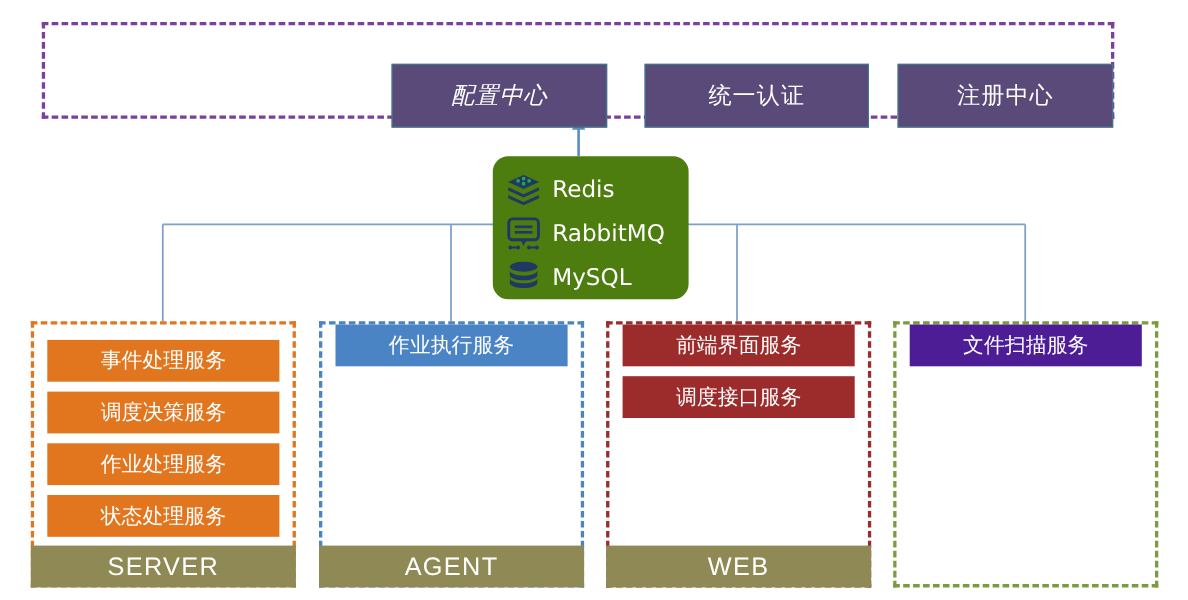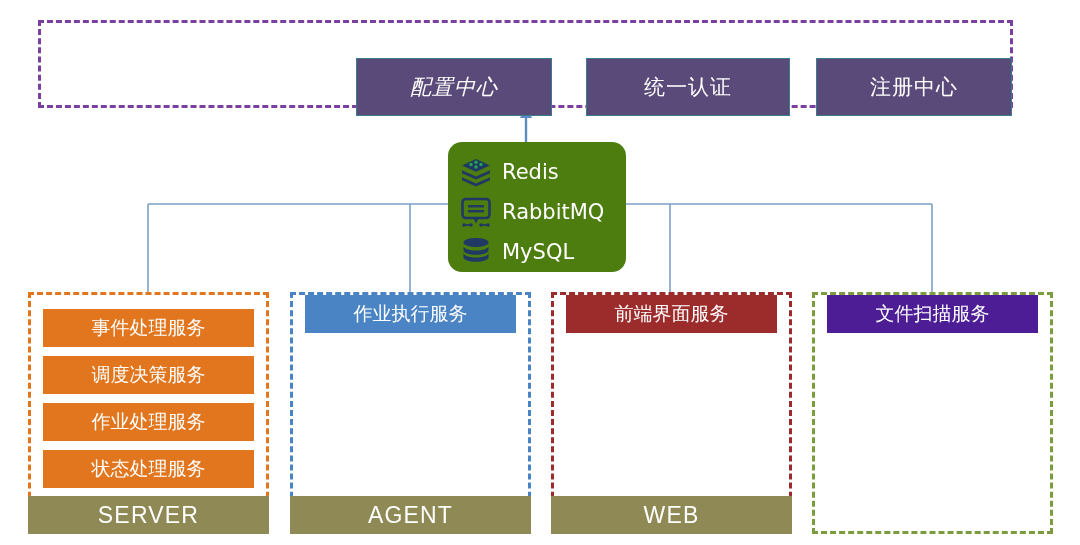--- a/index.html
+++ b/index.html
@@ -207,20 +207,23 @@
     <div class="group-footer">
       <span>SERVER</span>
     </div>
   </div>
 
   <div class="group g2">
     <div class="group-body">
       <div class="svc svc-red">
         <span>前端界面服务</span>
       </div>
+      <div class="svc svc-red">
+        <span>调度接口服务</span>
+      </div>
     </div>
     <div class="group-footer">
       <span>WEB</span>
     </div>
   </div>
 
   <div class="group g3">
     <div class="group-body">
       <div class="svc svc-green">
         <span>文件扫描服务</span>

